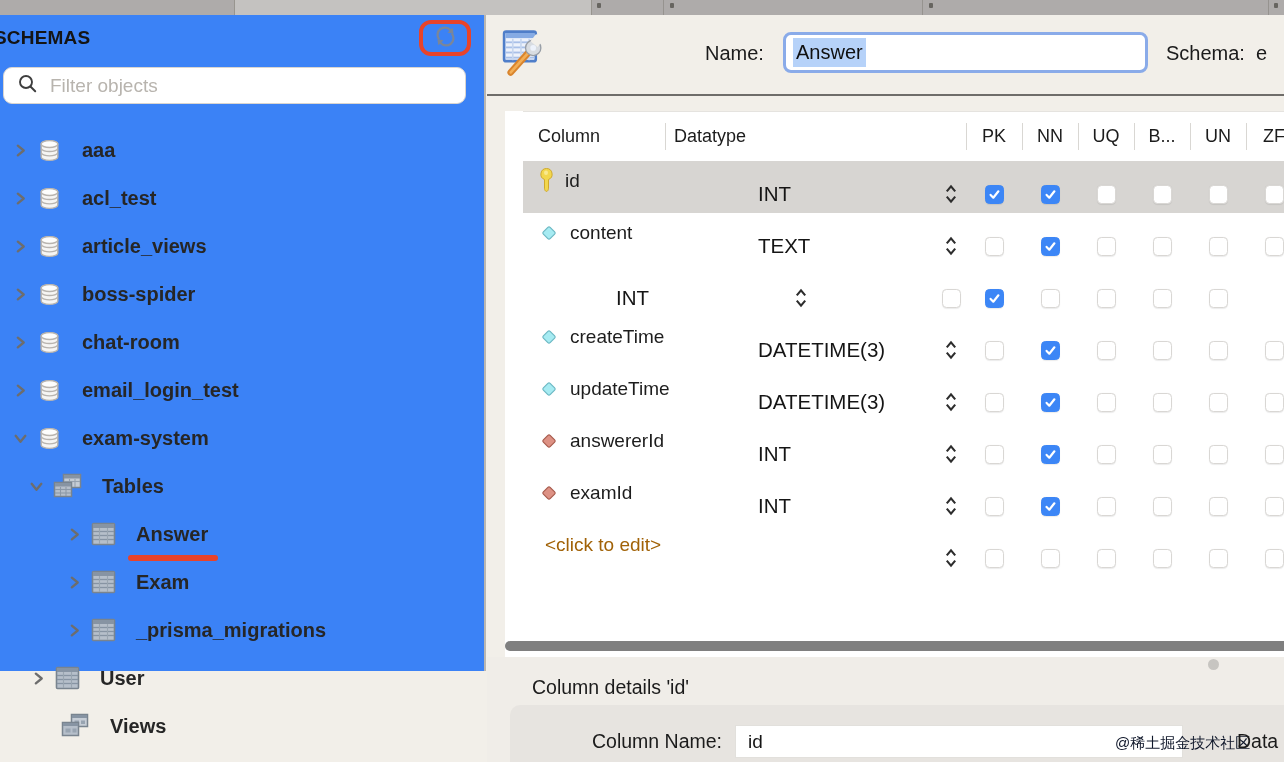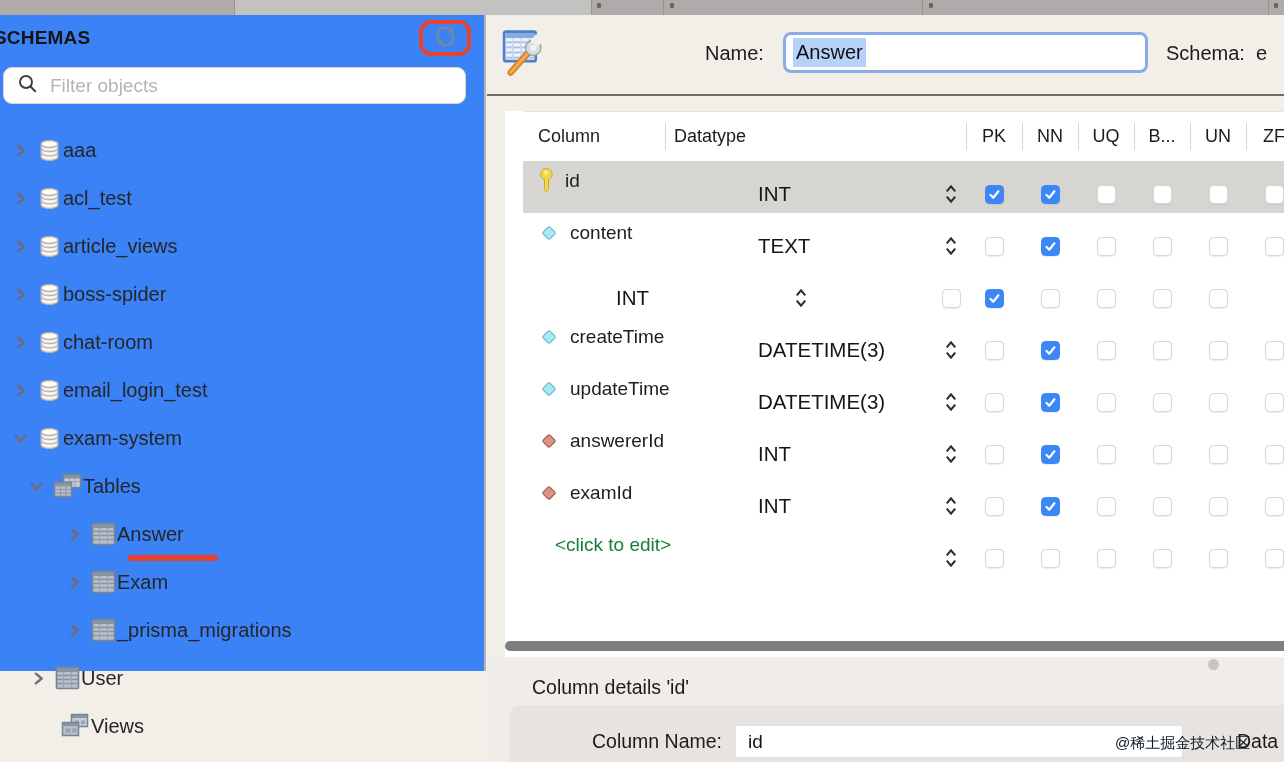--- a/index.html
+++ b/index.html
@@ -24,21 +24,21 @@
   .refresh-btn { border:none; background:transparent; padding:0; margin:0; cursor:pointer; display:flex; }
   .filter { position:absolute; left:3px; top:52px; width:463px; height:37px; background:#ffffff;
     border:1.5px solid #d9d5d0; border-radius:9px; display:flex; align-items:center; padding-left:13px; }
   .filter input { border:none; outline:none; background:transparent; margin-left:10px;
     font-family:"Liberation Sans",sans-serif; font-size:19px; color:#4a4a4a; width:380px; }
   .filter input::placeholder { color:#b8b4ae; }
   #tree { position:absolute; left:0; top:111px; width:484px; }
   .tree-item { height:48px; display:flex; align-items:center; position:relative; cursor:default; }
   .tree-item .chev { width:20px; height:20px; display:flex; align-items:center; justify-content:center; flex:0 0 20px; }
   .tree-item .ticon { margin-left:6px; display:flex; align-items:center; flex:0 0 auto; }
-  .tree-item .tlabel { margin-left:0; font-size:20px; color:#262626; white-space:nowrap; }
+  .tree-item .tlabel { margin-left:19px; font-size:20px; color:#262626; white-space:nowrap;font-weight:bold; }
   .answer-underline { position:absolute; left:128px; top:45px; width:90px; height:5.5px;
     background:#e8432a; border-radius:3px; }
   
   #editor-head { position:absolute; left:487px; top:15px; width:797px; height:81px;
     background:#f2efe9; border-bottom:2px solid #6f6d6a; }
   .tool-icon { position:absolute; left:12px; top:11px; }
   .name-label { position:absolute; left:218px; top:27px; font-size:20px; color:#1b1b1b; }
   .name-field { position:absolute; left:296px; top:17px; width:365px; height:41px; background:#ffffff;
     border:3.5px solid #8aabe9; border-radius:8px; display:flex; align-items:center; padding-left:7px; }
   .name-field .sel { background:#b6d2f9; font-size:20px; color:#101010; padding:3px 3px; }
@@ -51,21 +51,21 @@
   .grid-head .hcell { position:relative; display:flex; align-items:center; font-size:18px; color:#1c1c1c; }
   .grid-head .h-name { padding-left:15px; }
   .grid-head .h-datatype { padding-left:9px; }
   .grid-head .h-flag { justify-content:center; }
   .grid-head .hcell.divl::before { content:''; position:absolute; left:0; top:11px; bottom:11px;
     width:1px; background:#d9d7d3; }
   .grid-row { height:52px; display:grid; grid-template-columns:142px 271px 30px repeat(6,56px); }
   .grid-row.selected { background:#d7d5d2; }
   .cell-name { display:flex; align-items:center; height:39px; padding-left:16px; white-space:nowrap; overflow:visible; }
   .cell-name .rlabel { font-size:19px; color:#1d1d1d; margin-left:11px; }
-  .grid-row.placeholder .cell-name .rlabel { color:#15803d; margin-left:16px; }
+  .grid-row.placeholder .cell-name .rlabel { color:#a16207; margin-left:6px; }
   .cell-dt { display:flex; align-items:center; height:100%; padding-top:14px; padding-left:93px;
     font-size:20.5px; color:#151515; white-space:nowrap; }
   .cell-step { display:flex; align-items:center; justify-content:center; height:100%; padding-top:14px; }
   .cell-flag { display:flex; align-items:center; justify-content:center; height:100%; padding-top:14px; }
   .cb { width:19px; height:19px; border-radius:4.5px; background:#ffffff; border:1px solid #d9d7d4;
     box-shadow:0 .5px 1px rgba(0,0,0,.08); display:flex; align-items:center; justify-content:center; }
   .cb.checked { background:#3c86f6; border-color:#3c86f6; }
   .hscroll-thumb { position:absolute; left:0; top:530px; width:779px; height:10px;
     background:#7f7f7f; border-radius:5px 0 0 5px; }
   

